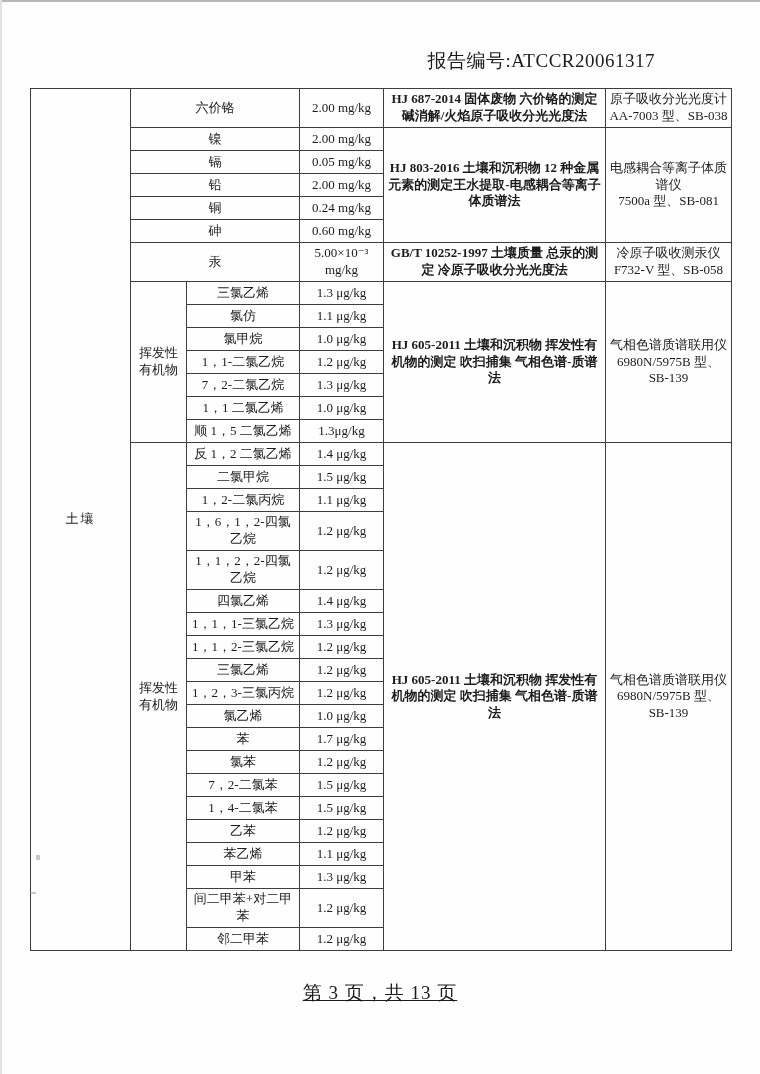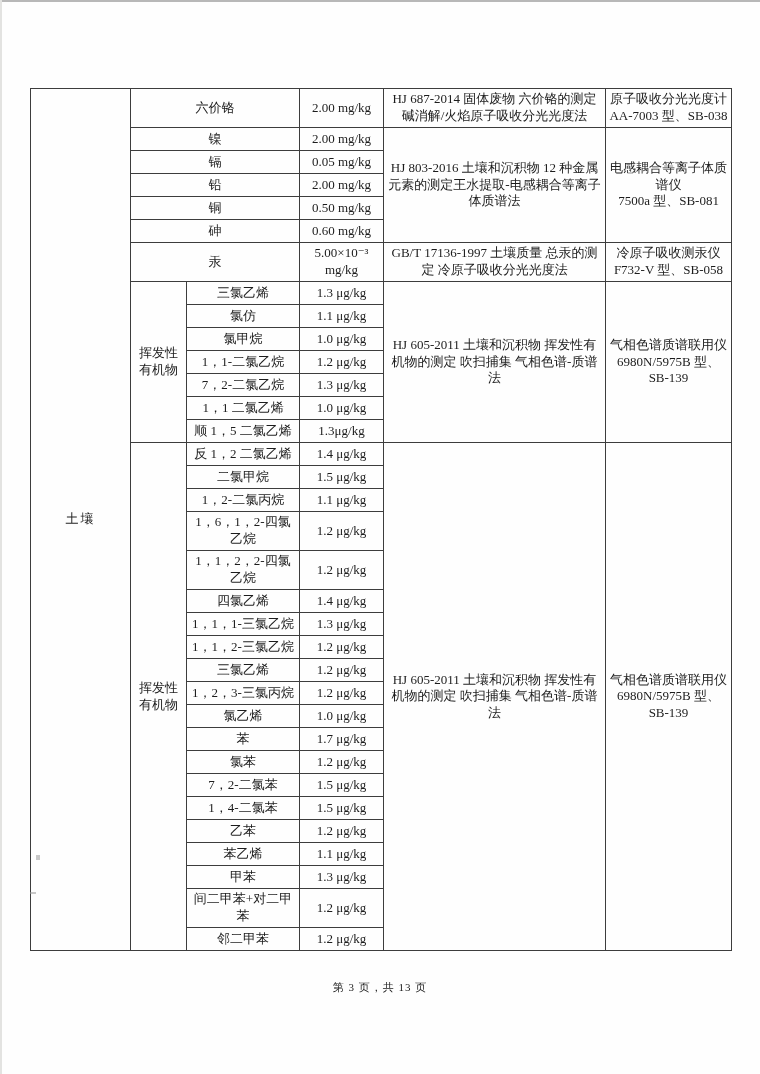--- a/index.html
+++ b/index.html
@@ -45,39 +45,41 @@
     vertical-align:middle;
     font-size:13px;
     line-height:1.28;
     padding:1px 3px;
     word-break:break-word;
   }
   table.analysis tr       { height:23px; }
   table.analysis tr.tall  { height:39px; }
   td.sample  { font-size:14px; letter-spacing:2px; }
   td.cat     { font-size:13.5px; }
-  td.method  { font-size:13px; padding:1px 2px; }
+  td.method  { font-size:13px; padding:1px 2px;font-weight:bold; }
   td.inst    { font-size:13px; padding:1px 2px; }
   .footer {
     position:absolute; top:980px; left:0; width:760px;
     text-align:center;
-    font-size:11px;
+    font-size:19px;
     letter-spacing:1px;
+    text-decoration:underline;
   }
   .artifact { position:absolute; background:#9a9a9a; opacity:.55; }
   .artifact.a1 { left:36px; top:855px; width:4px; height:5px; }
   .artifact.a2 { left:30px; top:892px; width:6px; height:2px; }
 </style>
 </head>
 <body>
 
 <div class="page">
   <div class="page-top-edge"></div>
   <div class="page-left-edge"></div>
 
+  <div class="report-no">报告编号:ATCCR20061317</div>
 
   <div class="table-wrap">
     <table class="analysis">
       <colgroup>
         <col style="width:100px">
         <col style="width:56px">
         <col style="width:113px">
         <col style="width:84px">
         <col style="width:222px">
         <col style="width:126px">
@@ -99,30 +101,30 @@
           <tr>
             <td colspan="2">镉</td>
             <td>0.05 mg/kg</td>
           </tr>
           <tr>
             <td colspan="2">铅</td>
             <td>2.00 mg/kg</td>
           </tr>
           <tr>
             <td colspan="2">铜</td>
-            <td>0.50 mg/kg</td>
+            <td>0.24 mg/kg</td>
           </tr>
           <tr>
             <td colspan="2">砷</td>
             <td>0.60 mg/kg</td>
           </tr>
           <tr class="tall">
             <td colspan="2">汞</td>
             <td>5.00×10⁻³<br>mg/kg</td>
-            <td class="method">GB/T 17136-1997 土壤质量  总汞的测定  冷原子吸收分光光度法</td>
+            <td class="method">GB/T 10252-1997 土壤质量  总汞的测定  冷原子吸收分光光度法</td>
             <td class="inst">冷原子吸收测汞仪<br>F732-V 型、SB-058</td>
           </tr>
           <tr>
             <td rowspan="7" class="cat">挥发性<br>有机物</td>
             <td>三氯乙烯</td>
             <td>1.3 μg/kg</td>
             <td rowspan="7" class="method">HJ 605-2011  土壤和沉积物  挥发性有机物的测定  吹扫捕集  气相色谱-质谱法</td>
             <td rowspan="7" class="inst">气相色谱质谱联用仪<br>6980N/5975B 型、<br>SB-139</td>
           </tr>
           <tr>

